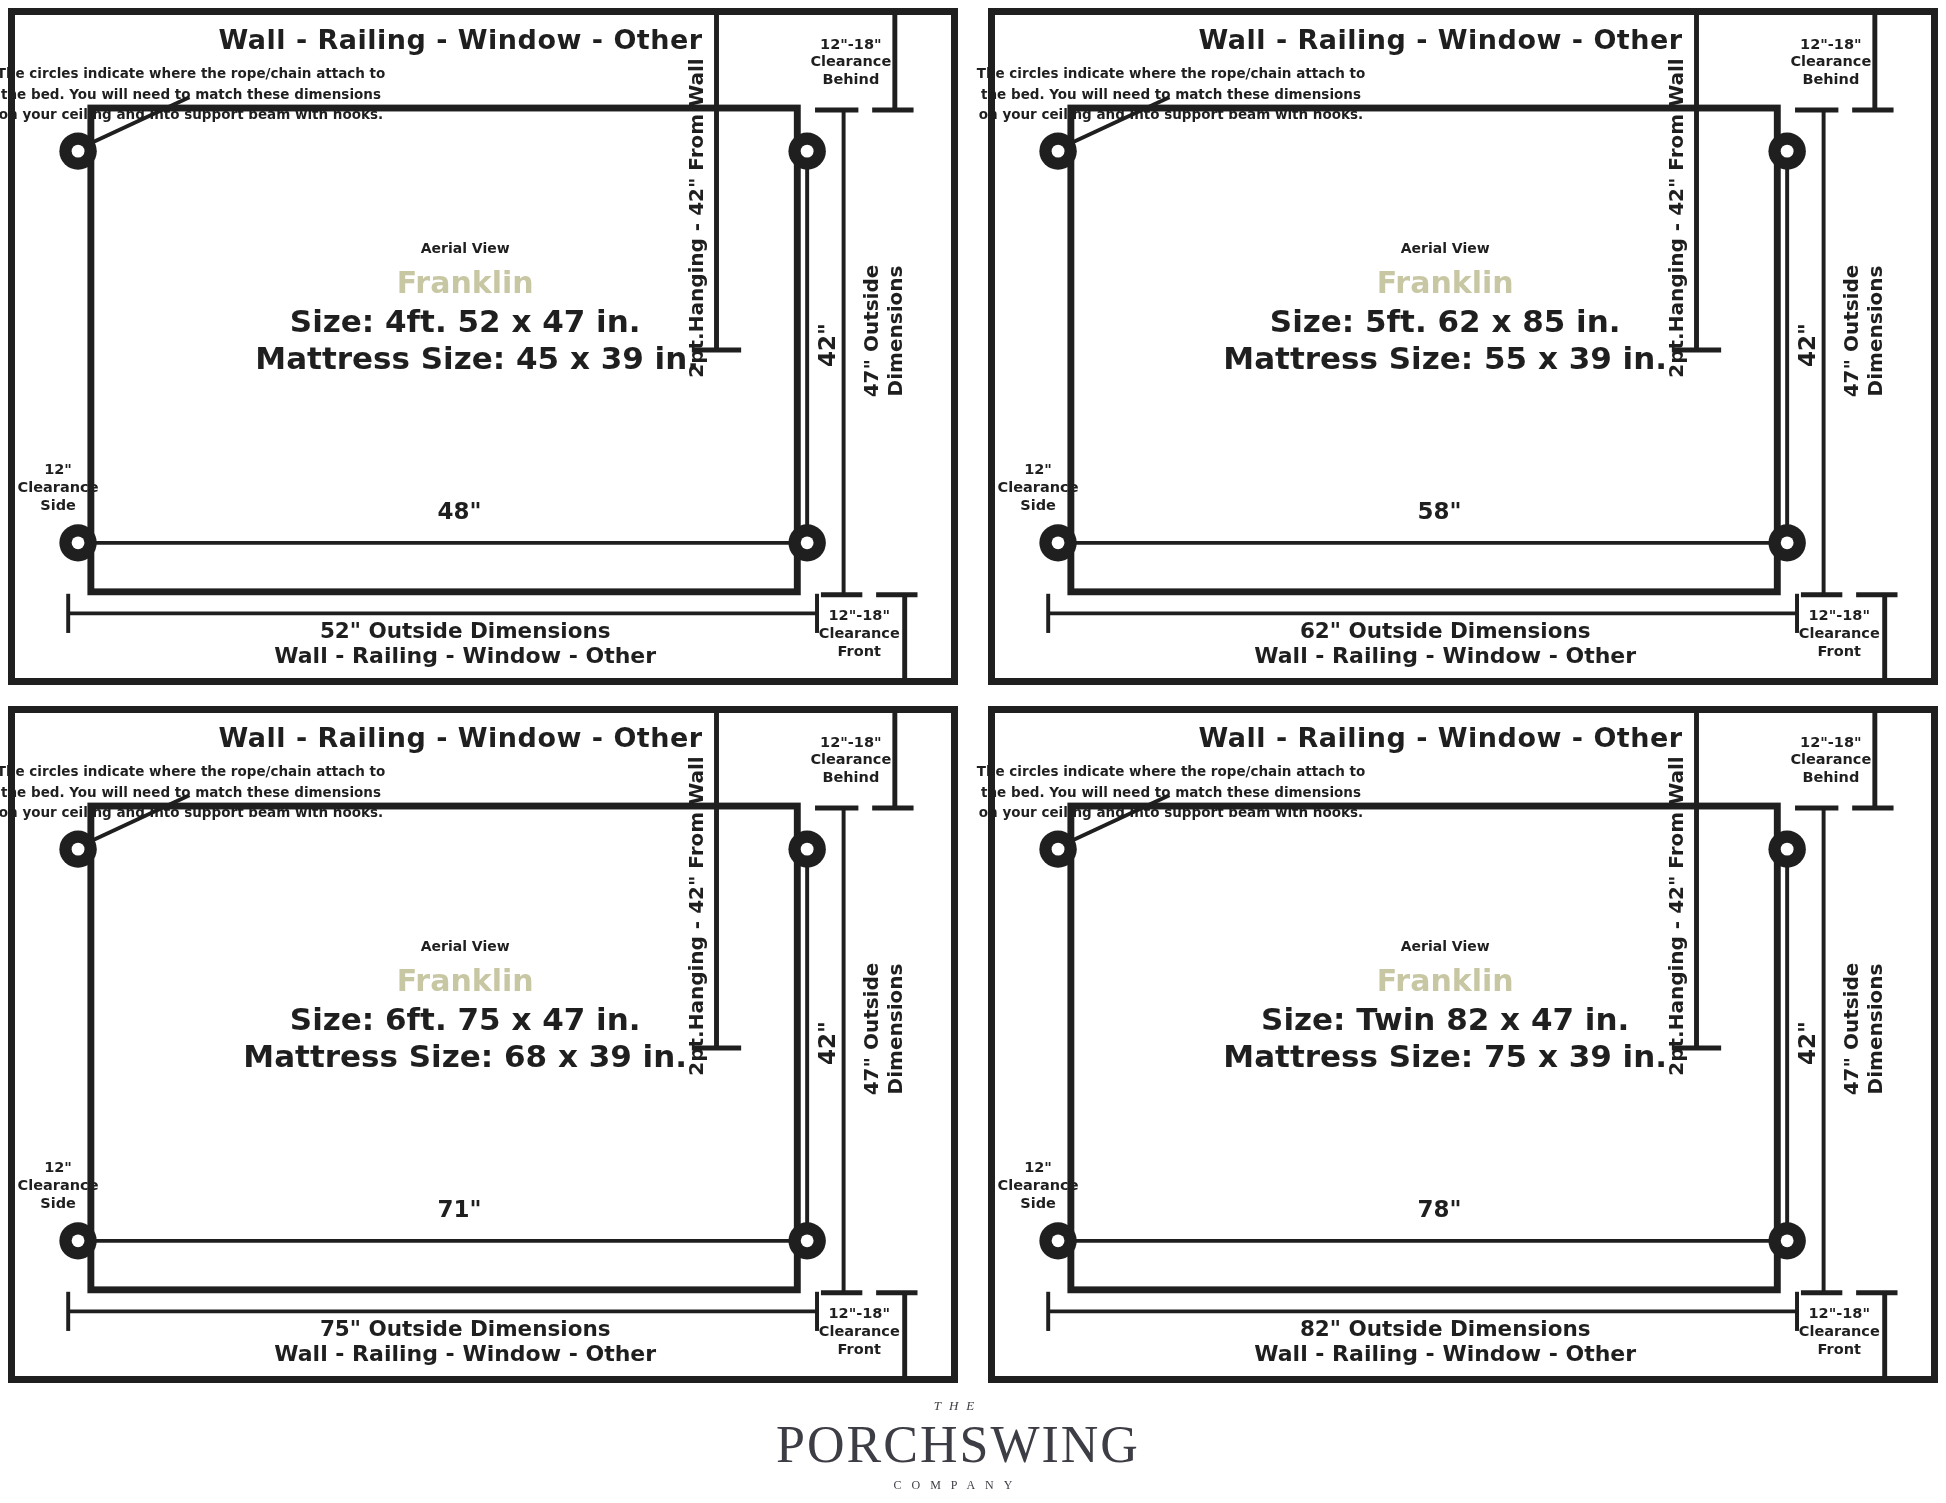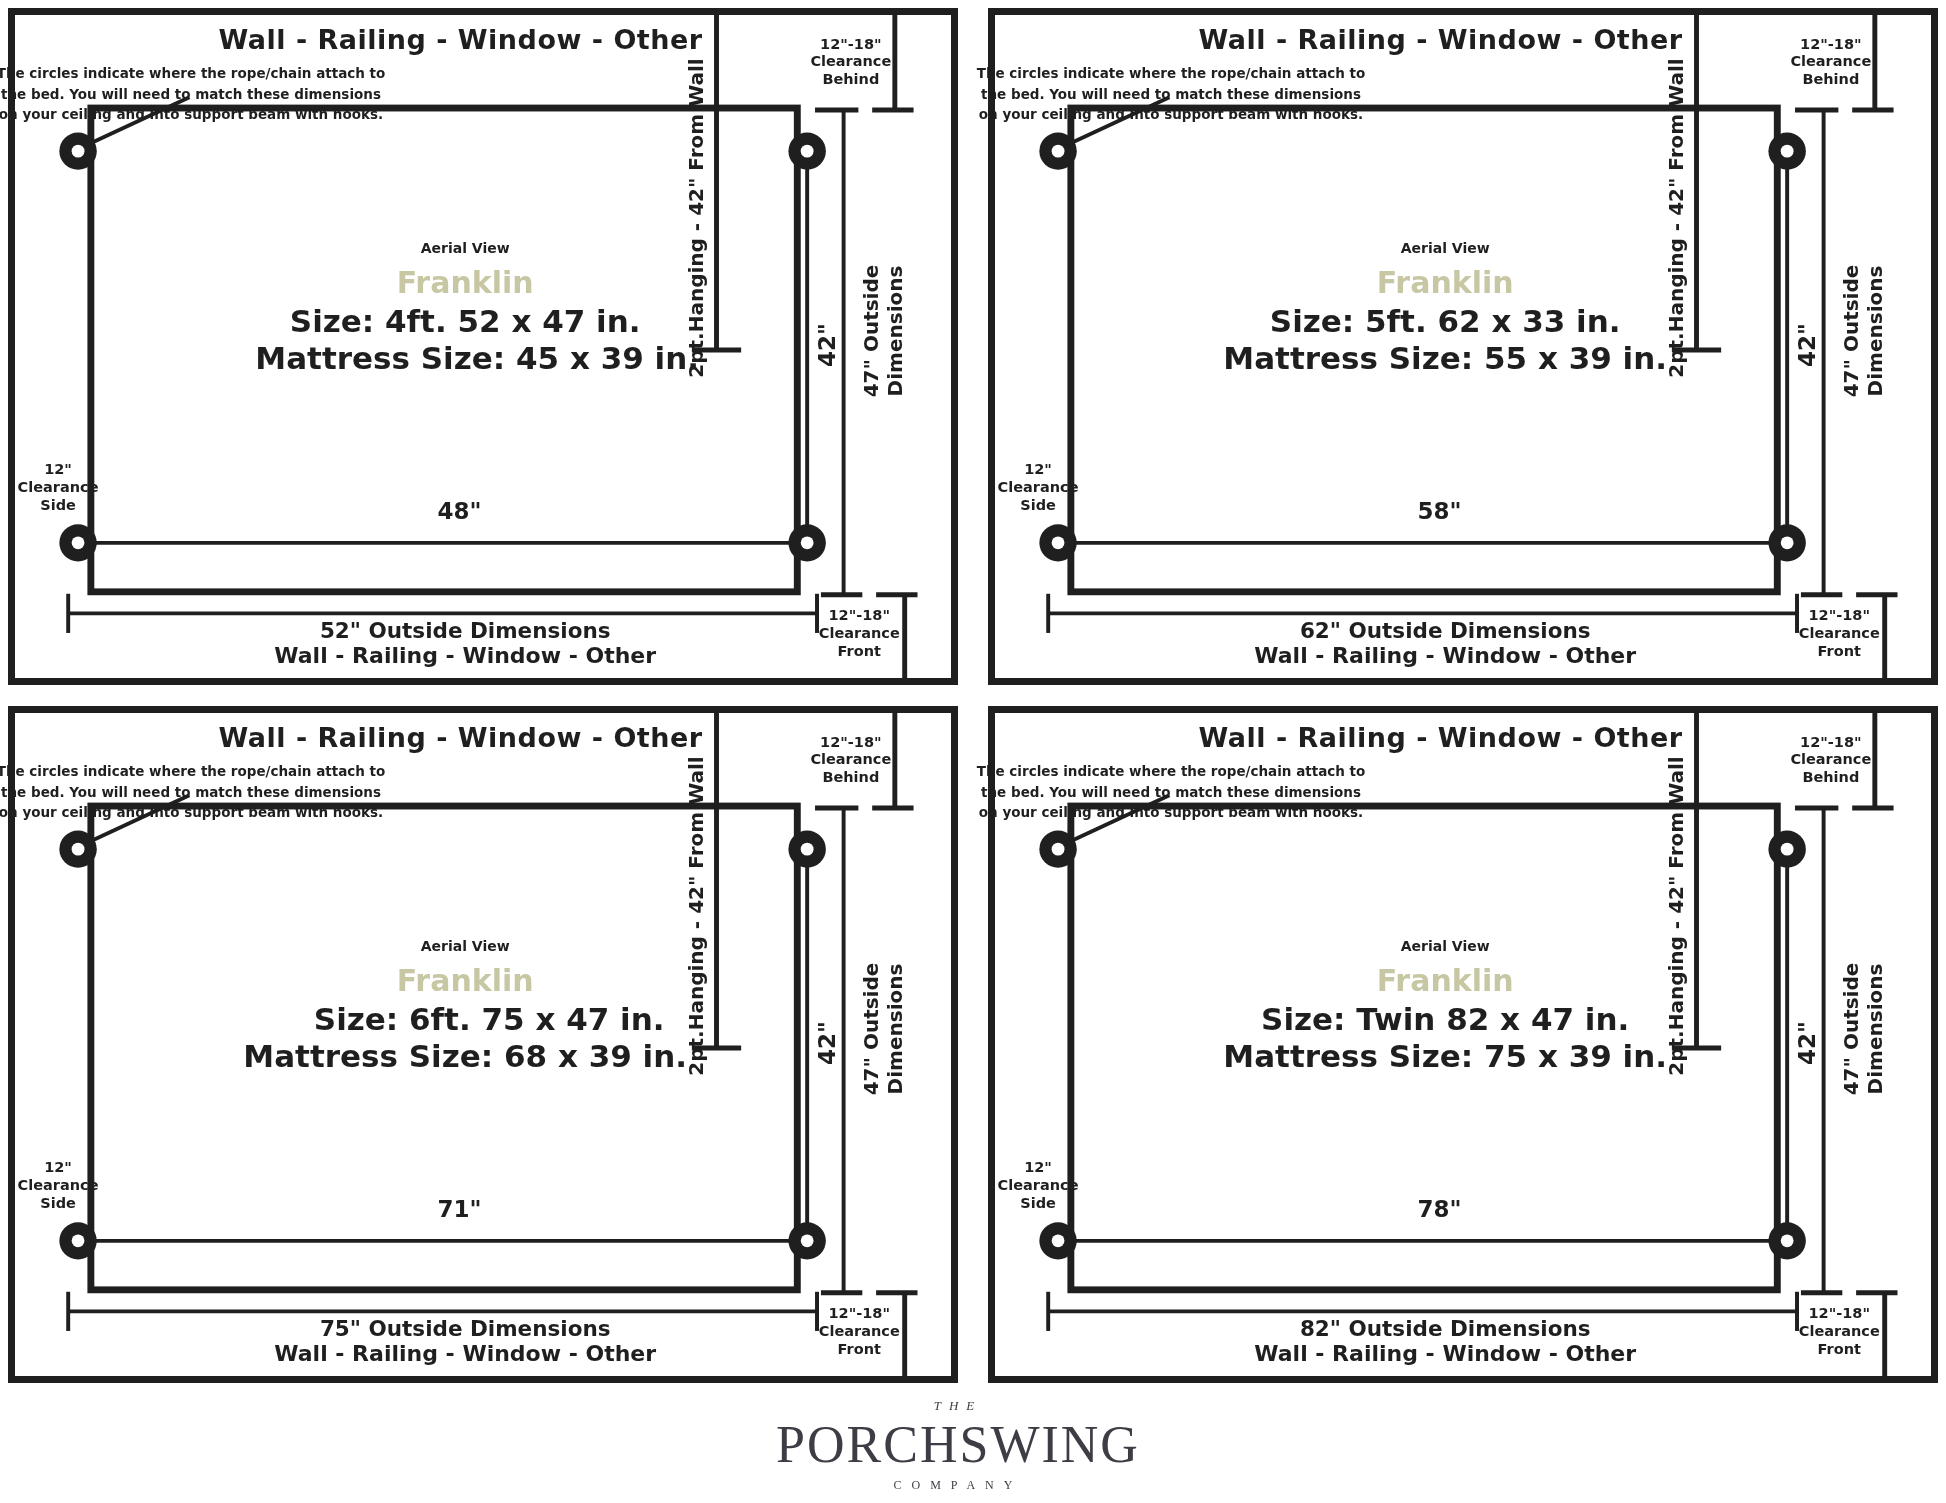--- a/index.html
+++ b/index.html
@@ -145,21 +145,21 @@
       <div>the bed. You will need to match these dimensions</div>
       <div>on your ceiling and into support beam with hooks.</div>
     </div>
     <div class="lbl c-behind" style="left:89.3%;top:7.2%;">
       <div>12"-18"</div>
       <div>Clearance</div>
       <div>Behind</div>
     </div>
     <div class="lbl aerial" style="left:48.1%;top:35.2%;">Aerial View</div>
     <div class="lbl franklin" style="left:48.1%;top:40.2%;color:#c8c7a4;">Franklin</div>
-    <div class="lbl sizeln" style="left:48.1%;top:46.1%;">Size: 5ft. 62 x 33 in.</div>
+    <div class="lbl sizeln" style="left:48.1%;top:46.1%;">Size: 5ft. 62 x 85 in.</div>
     <div class="lbl sizeln" style="left:48.1%;top:51.7%;">Mattress Size: 55 x 39 in.</div>
     <div class="rot hangln" style="left:72.8%;top:30.6%;">2pt.Hanging - 42" From Wall</div>
     <div class="rot depth42" style="left:86.7%;top:49.8%;">42"</div>
     <div class="rot out47" style="left:92.7%;top:47.6%;">
       <div>47" Outside</div>
       <div>Dimensions</div>
     </div>
     <div class="lbl c-side" style="left:4.6%;top:71.4%;">
       <div>12"</div>
       <div>Clearance</div>
@@ -216,21 +216,21 @@
       <div>the bed. You will need to match these dimensions</div>
       <div>on your ceiling and into support beam with hooks.</div>
     </div>
     <div class="lbl c-behind" style="left:89.3%;top:7.2%;">
       <div>12"-18"</div>
       <div>Clearance</div>
       <div>Behind</div>
     </div>
     <div class="lbl aerial" style="left:48.1%;top:35.2%;">Aerial View</div>
     <div class="lbl franklin" style="left:48.1%;top:40.2%;color:#c8c7a4;">Franklin</div>
-    <div class="lbl sizeln" style="left:48.1%;top:46.1%;margin-left:24px;">Size: 6ft. 75 x 47 in.</div>
+    <div class="lbl sizeln" style="left:48.1%;top:46.1%;">Size: 6ft. 75 x 47 in.</div>
     <div class="lbl sizeln" style="left:48.1%;top:51.7%;">Mattress Size: 68 x 39 in.</div>
     <div class="rot hangln" style="left:72.8%;top:30.6%;">2pt.Hanging - 42" From Wall</div>
     <div class="rot depth42" style="left:86.7%;top:49.8%;">42"</div>
     <div class="rot out47" style="left:92.7%;top:47.6%;">
       <div>47" Outside</div>
       <div>Dimensions</div>
     </div>
     <div class="lbl c-side" style="left:4.6%;top:71.4%;">
       <div>12"</div>
       <div>Clearance</div>

